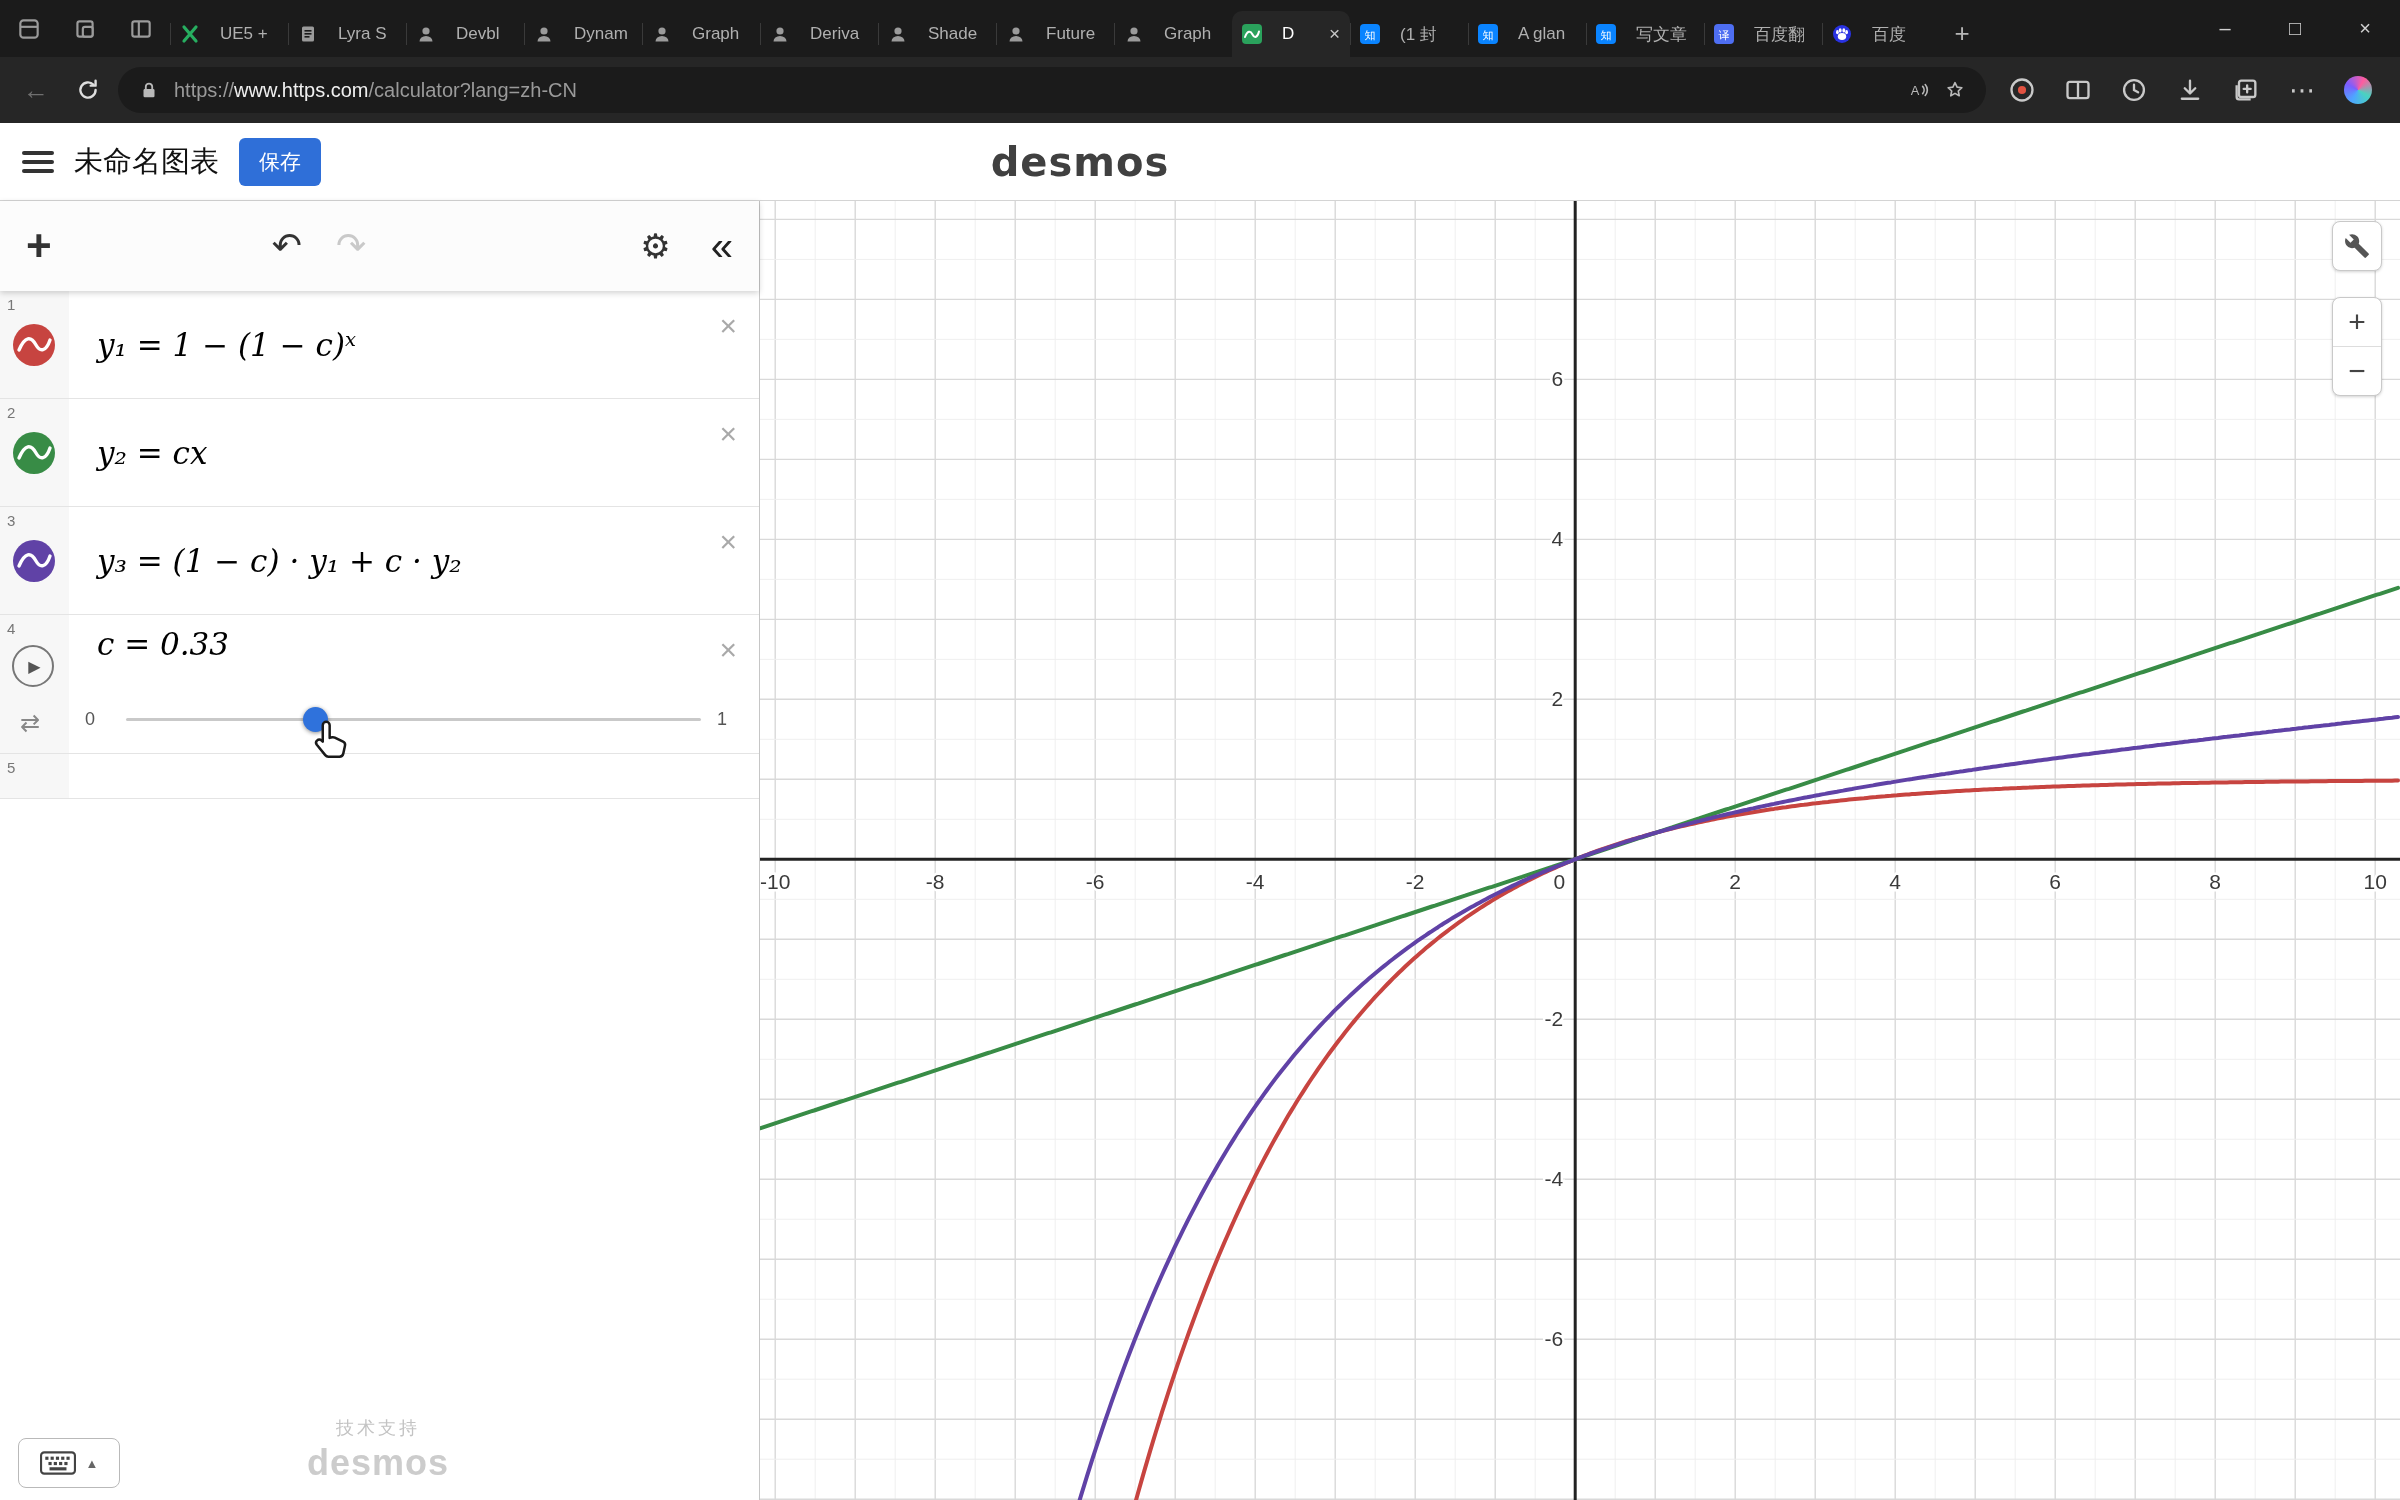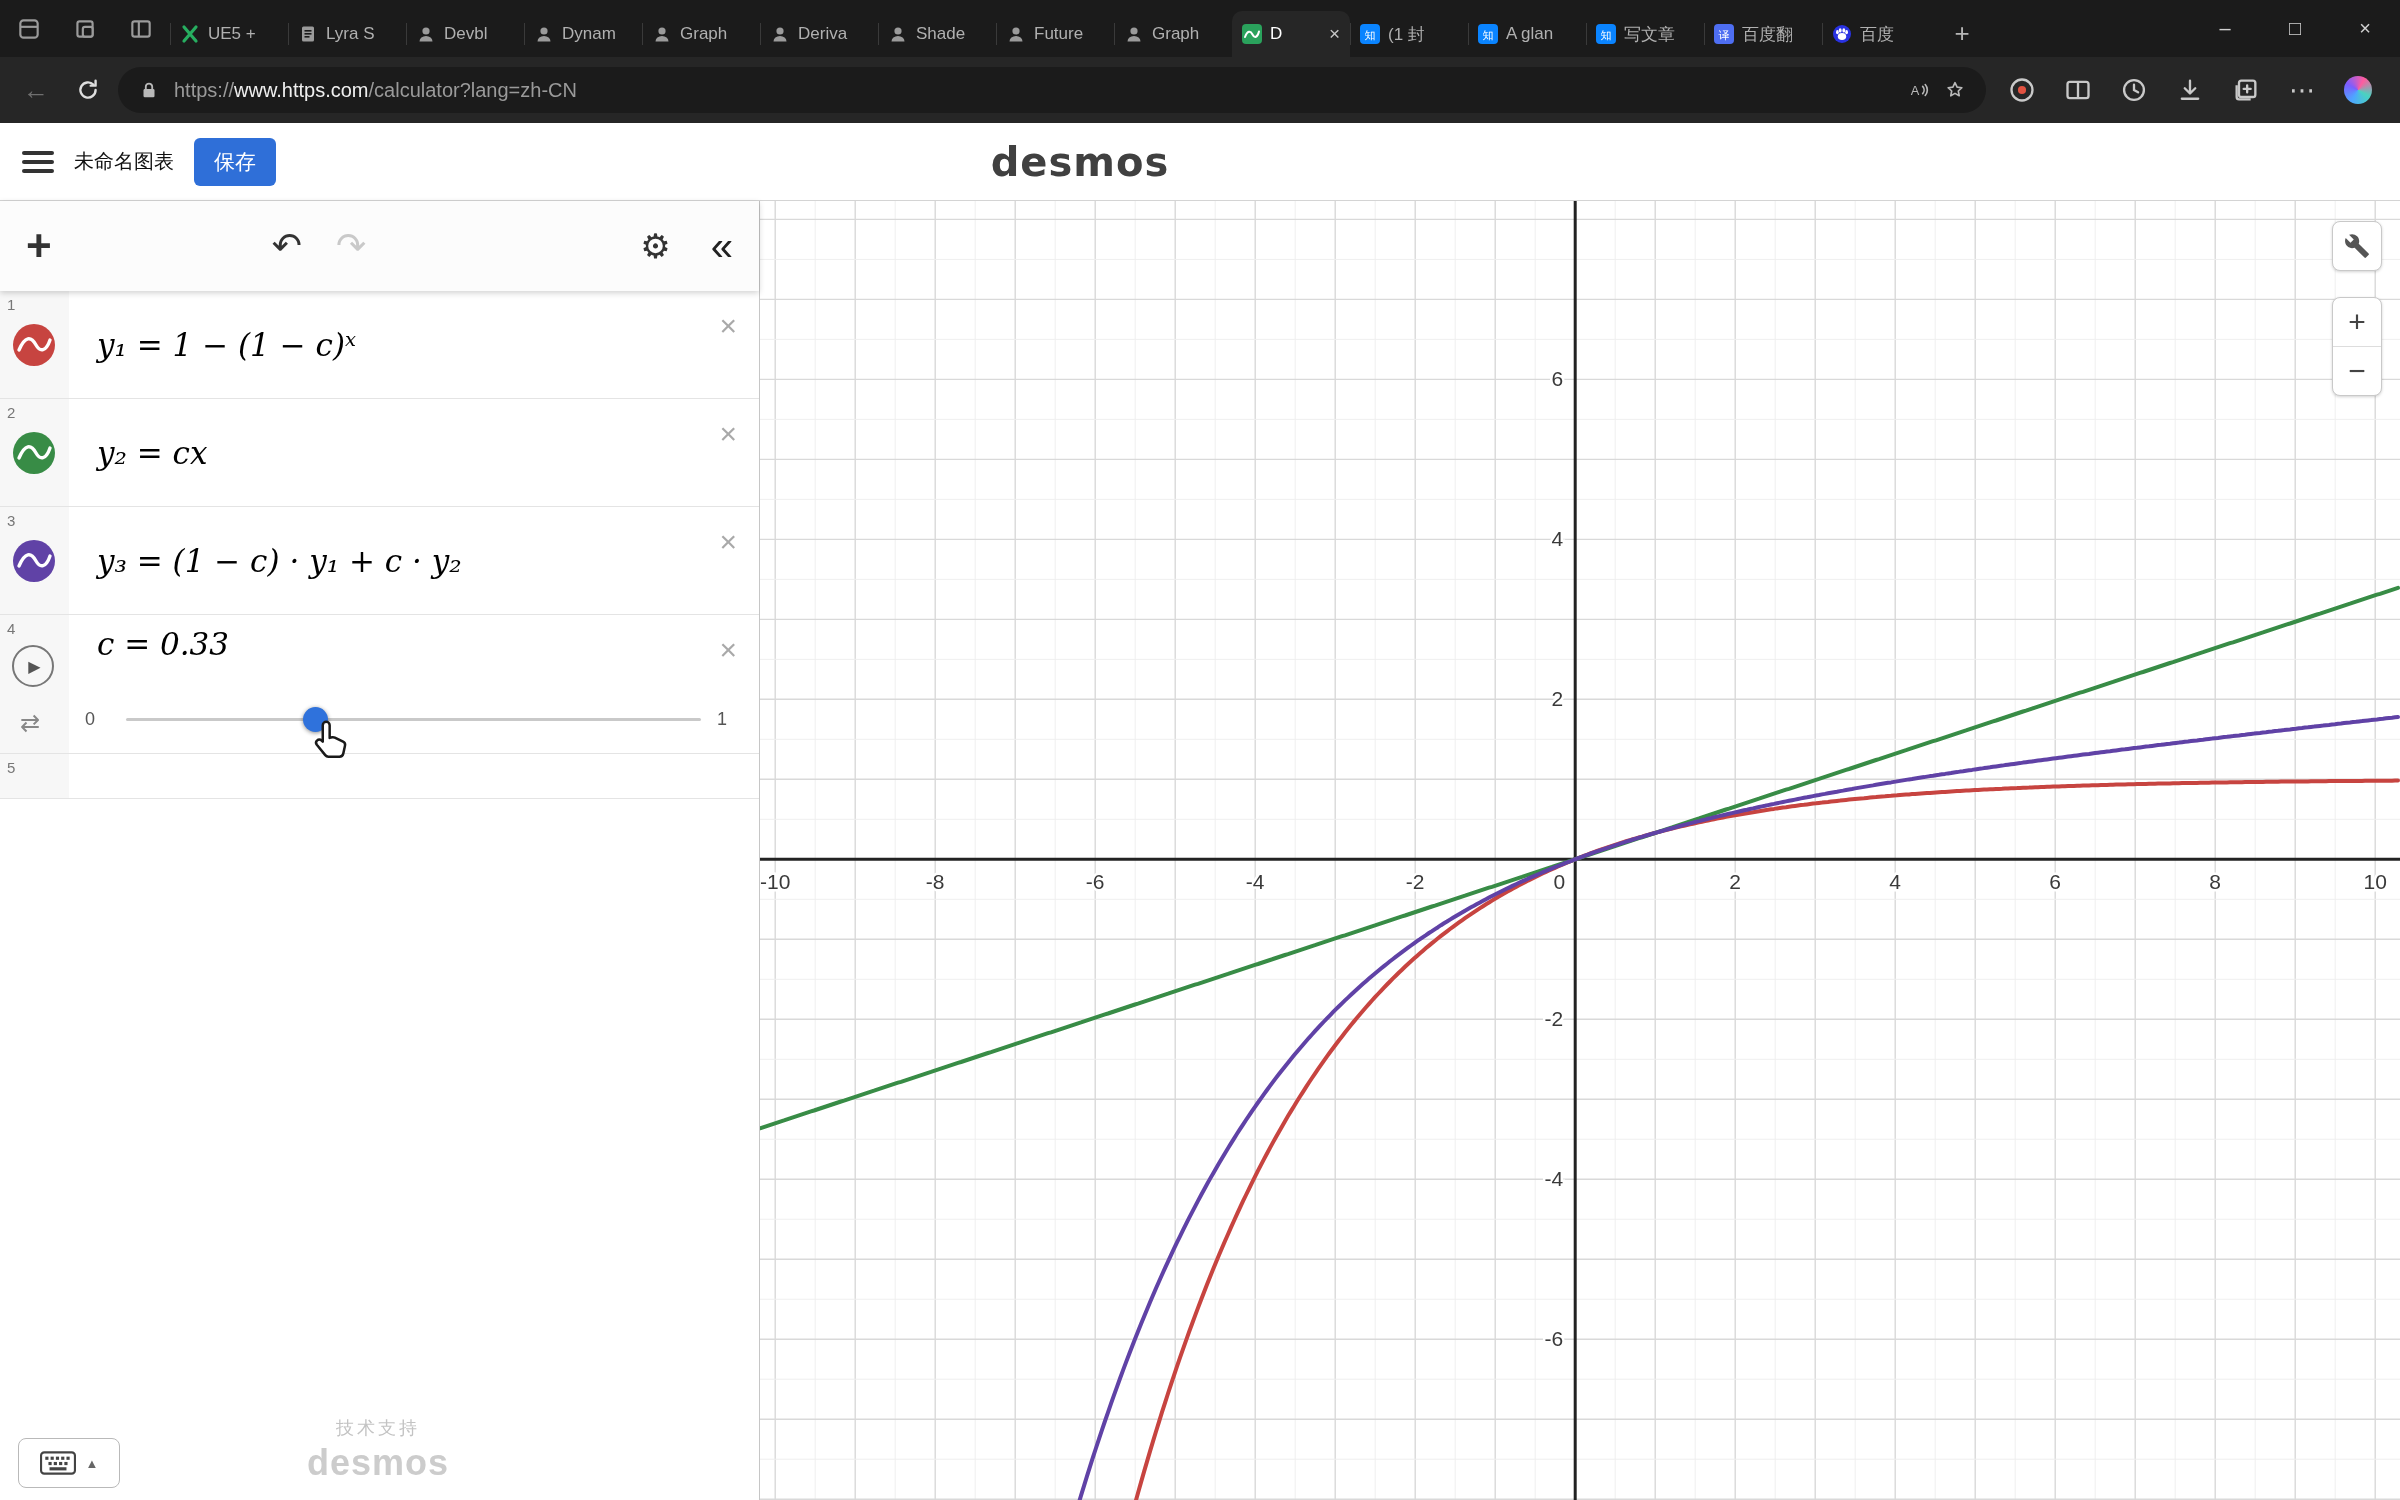--- a/index.html
+++ b/index.html
@@ -6,21 +6,21 @@
     font-family:"Liberation Sans",sans-serif;background:#fff;}
   .screen{position:relative;width:2400px;height:1500px;}
 
   
   .tabbar{height:57px;background:#1b1b1b;display:flex;align-items:flex-end;}
   .tab-left-icons{display:flex;align-items:center;height:57px;padding:0 16px;gap:30px;}
   .tl-icon{width:26px;height:26px;color:#9b9b9b;}
   .tl-icon svg{width:100%;height:100%;}
   .tab-strip{display:flex;align-items:flex-end;height:57px;}
   .tab{flex:none;width:118px;height:46px;box-sizing:border-box;display:flex;align-items:center;
-    gap:8px;padding:0 10px;color:#b0b0b0;font-size:17px;border-radius:10px 10px 0 0;position:relative;}
+    gap:20px;padding:0 10px;color:#b0b0b0;font-size:17px;border-radius:10px 10px 0 0;position:relative;}
   .tab:not(.active)::before{content:'';position:absolute;left:0;top:12px;height:22px;width:1px;background:#3a3a3a;}
   .tab.active{background:#262626;color:#fff;}
   .tab.active::before{display:none;}
   .favicon{width:20px;height:20px;flex:none;}
   .favicon svg{width:100%;height:100%;display:block;}
   .tab-title{white-space:nowrap;overflow:hidden;flex:1;}
   .tab-close{font-size:19px;color:#c7c7c7;flex:none;}
   .newtab-btn{width:44px;height:44px;margin-bottom:2px;display:flex;align-items:center;justify-content:center;
     color:#b5b5b5;font-size:26px;}
   .win-controls{margin-left:auto;display:flex;height:57px;}
@@ -44,21 +44,21 @@
   .addr-icon{width:28px;height:28px;color:#c9c9c9;display:flex;align-items:center;justify-content:center;font-size:26px;}
   .addr-icon svg{width:100%;height:100%;}
   .copilot{width:28px;height:28px;border-radius:50%;
     background:conic-gradient(from 210deg,#4da7ff,#7c5cff,#ff5c9e,#49d3c0,#4da7ff);}
 
   
   .app-header{height:78px;background:#fff;border-bottom:1px solid #d4d4d4;display:flex;align-items:center;
     position:relative;padding:0 22px;gap:20px;box-sizing:border-box;}
   .hamburger{width:32px;height:22px;display:flex;flex-direction:column;justify-content:space-between;flex:none;}
   .hamburger span{height:4px;background:#333;border-radius:2px;}
-  .graph-title{font-size:20px;color:#111;}
+  .graph-title{font-size:29px;color:#111;}
   .btn-blue{background:#2f6fd8;color:#fff;font-size:21px;padding:10px 20px;border-radius:6px;border:none;
     font-family:"Liberation Sans",sans-serif;}
   .logo{position:absolute;left:45%;transform:translateX(-50%);font-size:40px;font-weight:bold;color:#404040;
     letter-spacing:1px;font-family:"DejaVu Sans",sans-serif;}
   .header-right{margin-left:auto;display:flex;align-items:center;gap:24px;}
   .login-btn{font-size:22px;color:#222;}
   .or-text{font-size:19px;color:#666;}
   .hdr-icon{width:32px;height:32px;color:#3c3c3c;}
   .hdr-icon svg{width:100%;height:100%;}
   .help-circle{width:30px;height:30px;border:2px solid #555;border-radius:50%;color:#555;font-size:20px;

